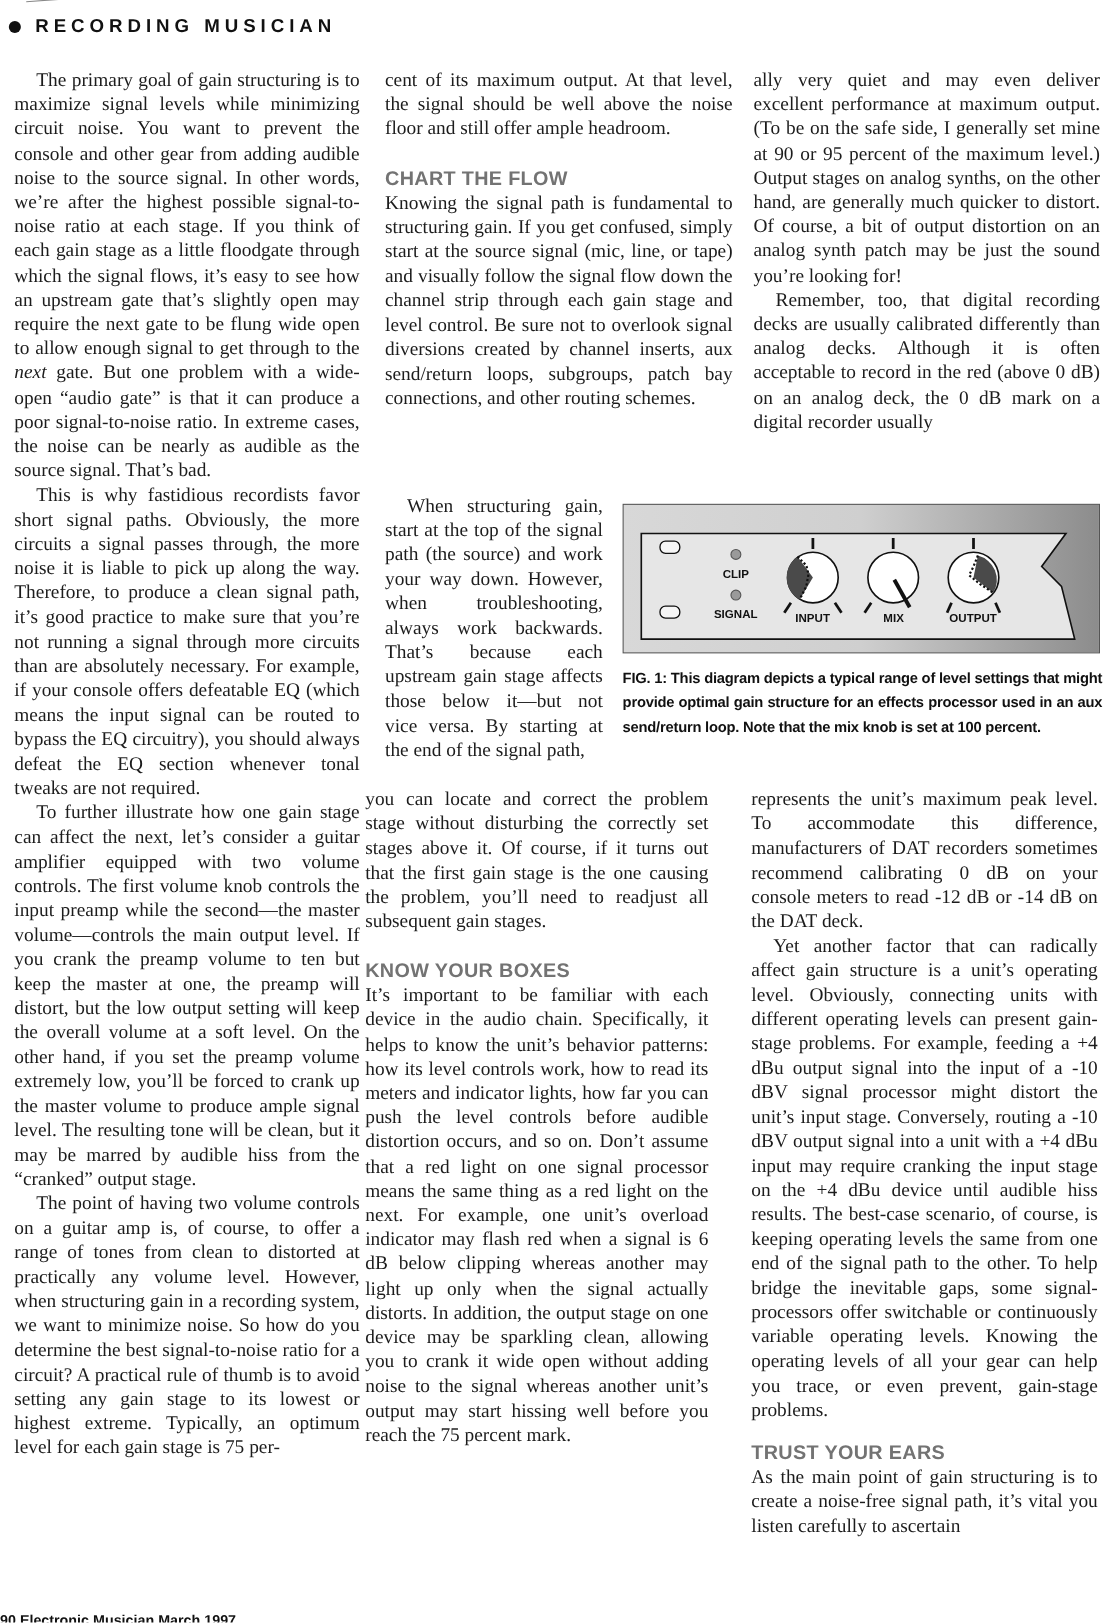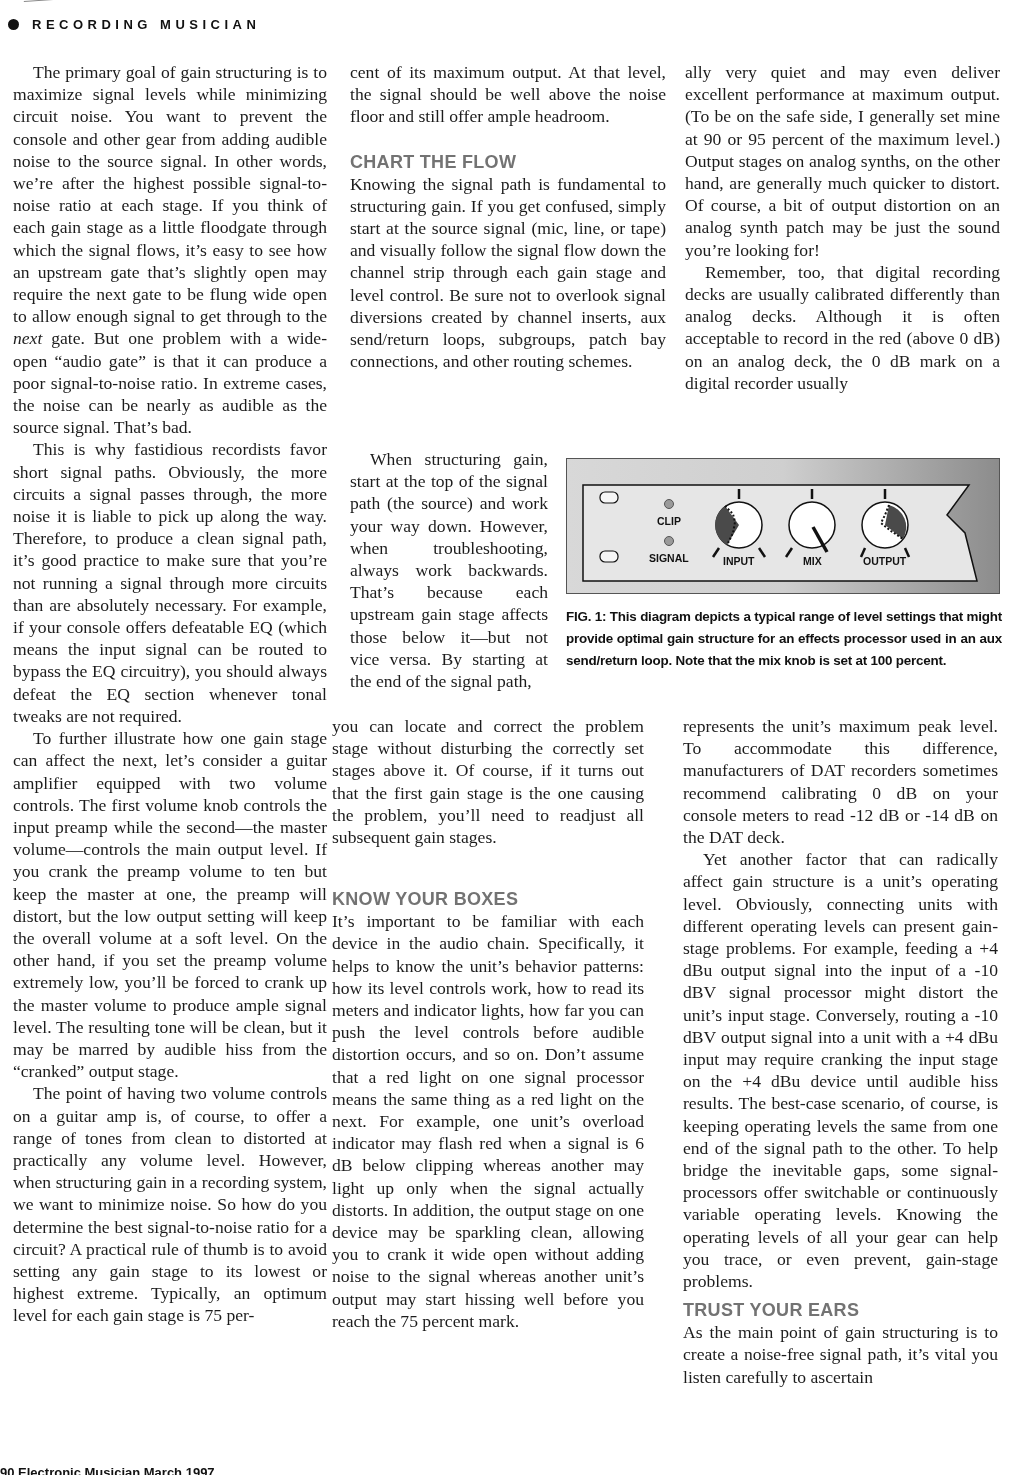--- a/index.html
+++ b/index.html
@@ -1,19 +1,19 @@
 <!DOCTYPE html>
 <html><head>
 <meta charset="utf-8">
 <style>
   html, body { margin:0; padding:0; background:#ffffff; }
   body { width:1018px; height:1475px; position:relative; overflow:hidden; color:#1a1a1a; }
   .header { position:absolute; left:8px; top:12px; height:24px; display:flex; align-items:center; }
   .bullet { width:11px; height:11px; border-radius:50%; background:#111; margin-right:13px; }
-  .header-title { font-family:"Liberation Sans", sans-serif; font-weight:bold; font-size:13px; letter-spacing:4.5px; color:#111; }
+  .header-title { font-family:"Liberation Sans", sans-serif; font-weight:bold; font-size:17px; letter-spacing:4.5px; color:#111; }
   .scribble { position:absolute; left:24px; top:0px; width:30px; height:6px; border-top:1px solid #888; transform:rotate(-4deg); }
 
   .col { position:absolute; font-family:"Liberation Serif", serif; font-size:17.6px; line-height:22.2px; color:#1c1c1c; text-align:justify; }
   .col p { margin:0; text-indent:0; }
   .col p.ind { text-indent:20px; }
   .col h3 { font-family:"Liberation Sans", sans-serif; font-weight:bold; font-size:18px; margin:0; line-height:22px; letter-spacing:0.3px; color:#737373; }
 
   #col1 { left:13px; top:61px; width:314px; }
   #col2a { left:350px; top:61px; width:316px; }
   #col2b { left:350px; top:448px; width:198px; }
@@ -50,21 +50,21 @@
   <h3 style="margin-top:23px;">CHART THE FLOW</h3>
   <p>Knowing the signal path is fundamental to structuring gain. If you get confused, simply start at the source signal (mic, line, or tape) and visually follow the signal flow down the channel strip through each gain stage and level control. Be sure not to overlook signal diversions created by channel inserts, aux send/return loops, subgroups, patch bay connections, and other routing schemes.</p>
 </div>
 
 <div class="col" id="col2b">
   <p class="ind">When structuring gain, start at the top of the signal path (the source) and work your way down. However, when troubleshooting, always work backwards. That’s because each upstream gain stage affects those below it—but not vice versa. By starting at the end of the signal path,</p>
 </div>
 
 <div class="col" id="col2c">
   <p>you can locate and correct the problem stage without disturbing the correctly set stages above it. Of course, if it turns out that the first gain stage is the one causing the problem, you’ll need to readjust all subsequent gain stages.</p>
-  <h3 style="margin-top:40px;">KNOW YOUR BOXES</h3>
+  <h3 style="margin-top:23px;">KNOW YOUR BOXES</h3>
   <p>It’s important to be familiar with each device in the audio chain. Specifically, it helps to know the unit’s behavior patterns: how its level controls work, how to read its meters and indicator lights, how far you can push the level controls before audible distortion occurs, and so on. Don’t assume that a red light on one signal processor means the same thing as a red light on the next. For example, one unit’s overload indicator may flash red when a signal is 6 dB below clipping whereas another may light up only when the signal actually distorts. In addition, the output stage on one device may be sparkling clean, allowing you to crank it wide open without adding noise to the signal whereas another unit’s output may start hissing well before you reach the 75 percent mark.</p>
 </div>
 
 <div class="col" id="col3a">
   <p>ally very quiet and may even deliver excellent performance at maximum output. (To be on the safe side, I generally set mine at 90 or 95 percent of the maximum level.) Output stages on analog synths, on the other hand, are generally much quicker to distort. Of course, a bit of output distortion on an analog synth patch may be just the sound you’re looking for!</p>
   <p class="ind">Remember, too, that digital recording decks are usually calibrated differently than analog decks. Although it is often acceptable to record in the red (above 0 dB) on an analog deck, the 0 dB mark on a digital recorder usually</p>
 </div>
 
 <div class="figure">
   <svg width="434" height="136" viewBox="0 0 434 136">
@@ -104,17 +104,17 @@
       <text class="fig-label" x="296" y="106">OUTPUT</text>
     </g>
   </svg>
 </div>
 
 <div class="caption">FIG. 1: This diagram depicts a typical range of level settings that might provide optimal gain structure for an effects processor used in an aux send/return loop. Note that the mix knob is set at 100 percent.</div>
 
 <div class="col" id="col3b">
   <p>represents the unit’s maximum peak level. To accommodate this difference, manufacturers of DAT recorders sometimes recommend calibrating 0 dB on your console meters to read -12 dB or -14 dB on the DAT deck.</p>
   <p class="ind">Yet another factor that can radically affect gain structure is a unit’s operating level. Obviously, connecting units with different operating levels can present gain-stage problems. For example, feeding a +4 dBu output signal into the input of a -10 dBV signal processor might distort the unit’s input stage. Conversely, routing a -10 dBV output signal into a unit with a +4 dBu input may require cranking the input stage on the +4 dBu device until audible hiss results. The best-case scenario, of course, is keeping operating levels the same from one end of the signal path to the other. To help bridge the inevitable gaps, some signal-processors offer switchable or continuously variable operating levels. Knowing the operating levels of all your gear can help you trace, or even prevent, gain-stage problems.</p>
-  <h3 style="margin-top:7px;">TRUST YOUR EARS</h3>
+  <h3 style="margin-top:17px;">TRUST YOUR EARS</h3>
   <p>As the main point of gain structuring is to create a noise-free signal path, it’s vital you listen carefully to ascertain</p>
 </div>
 
 <div class="footer">90 Electronic Musician March 1997</div>
 
 </body></html>

